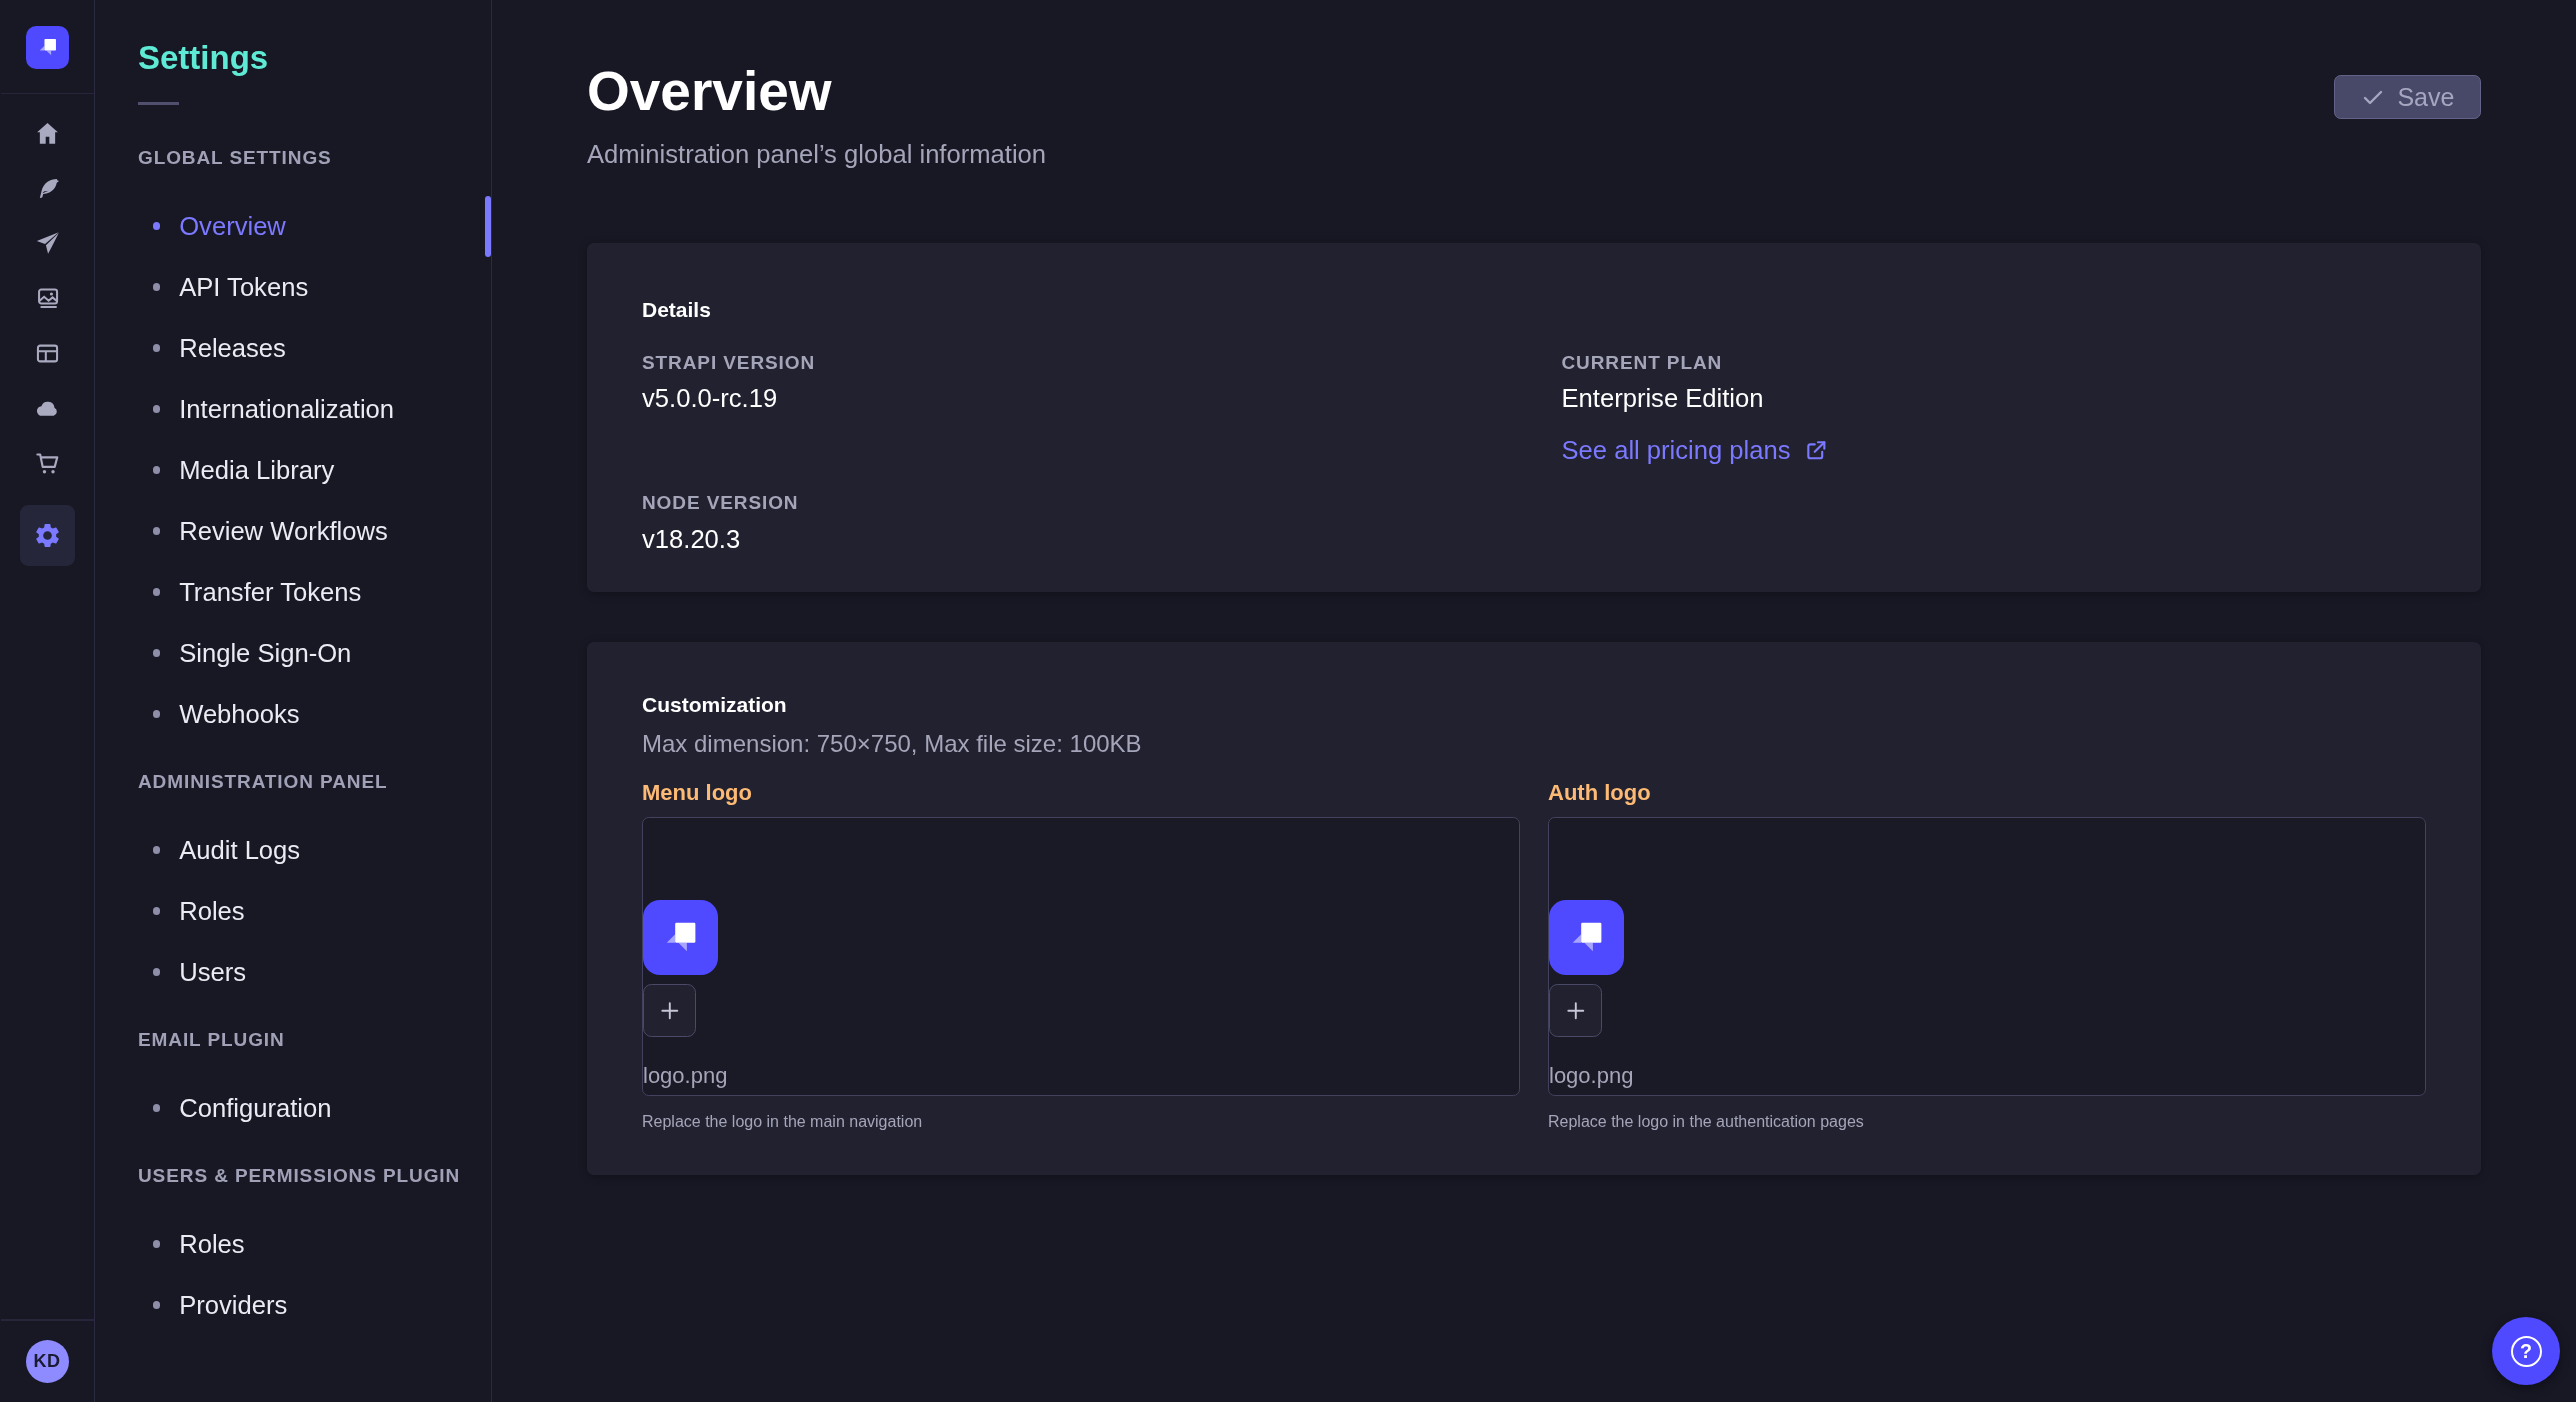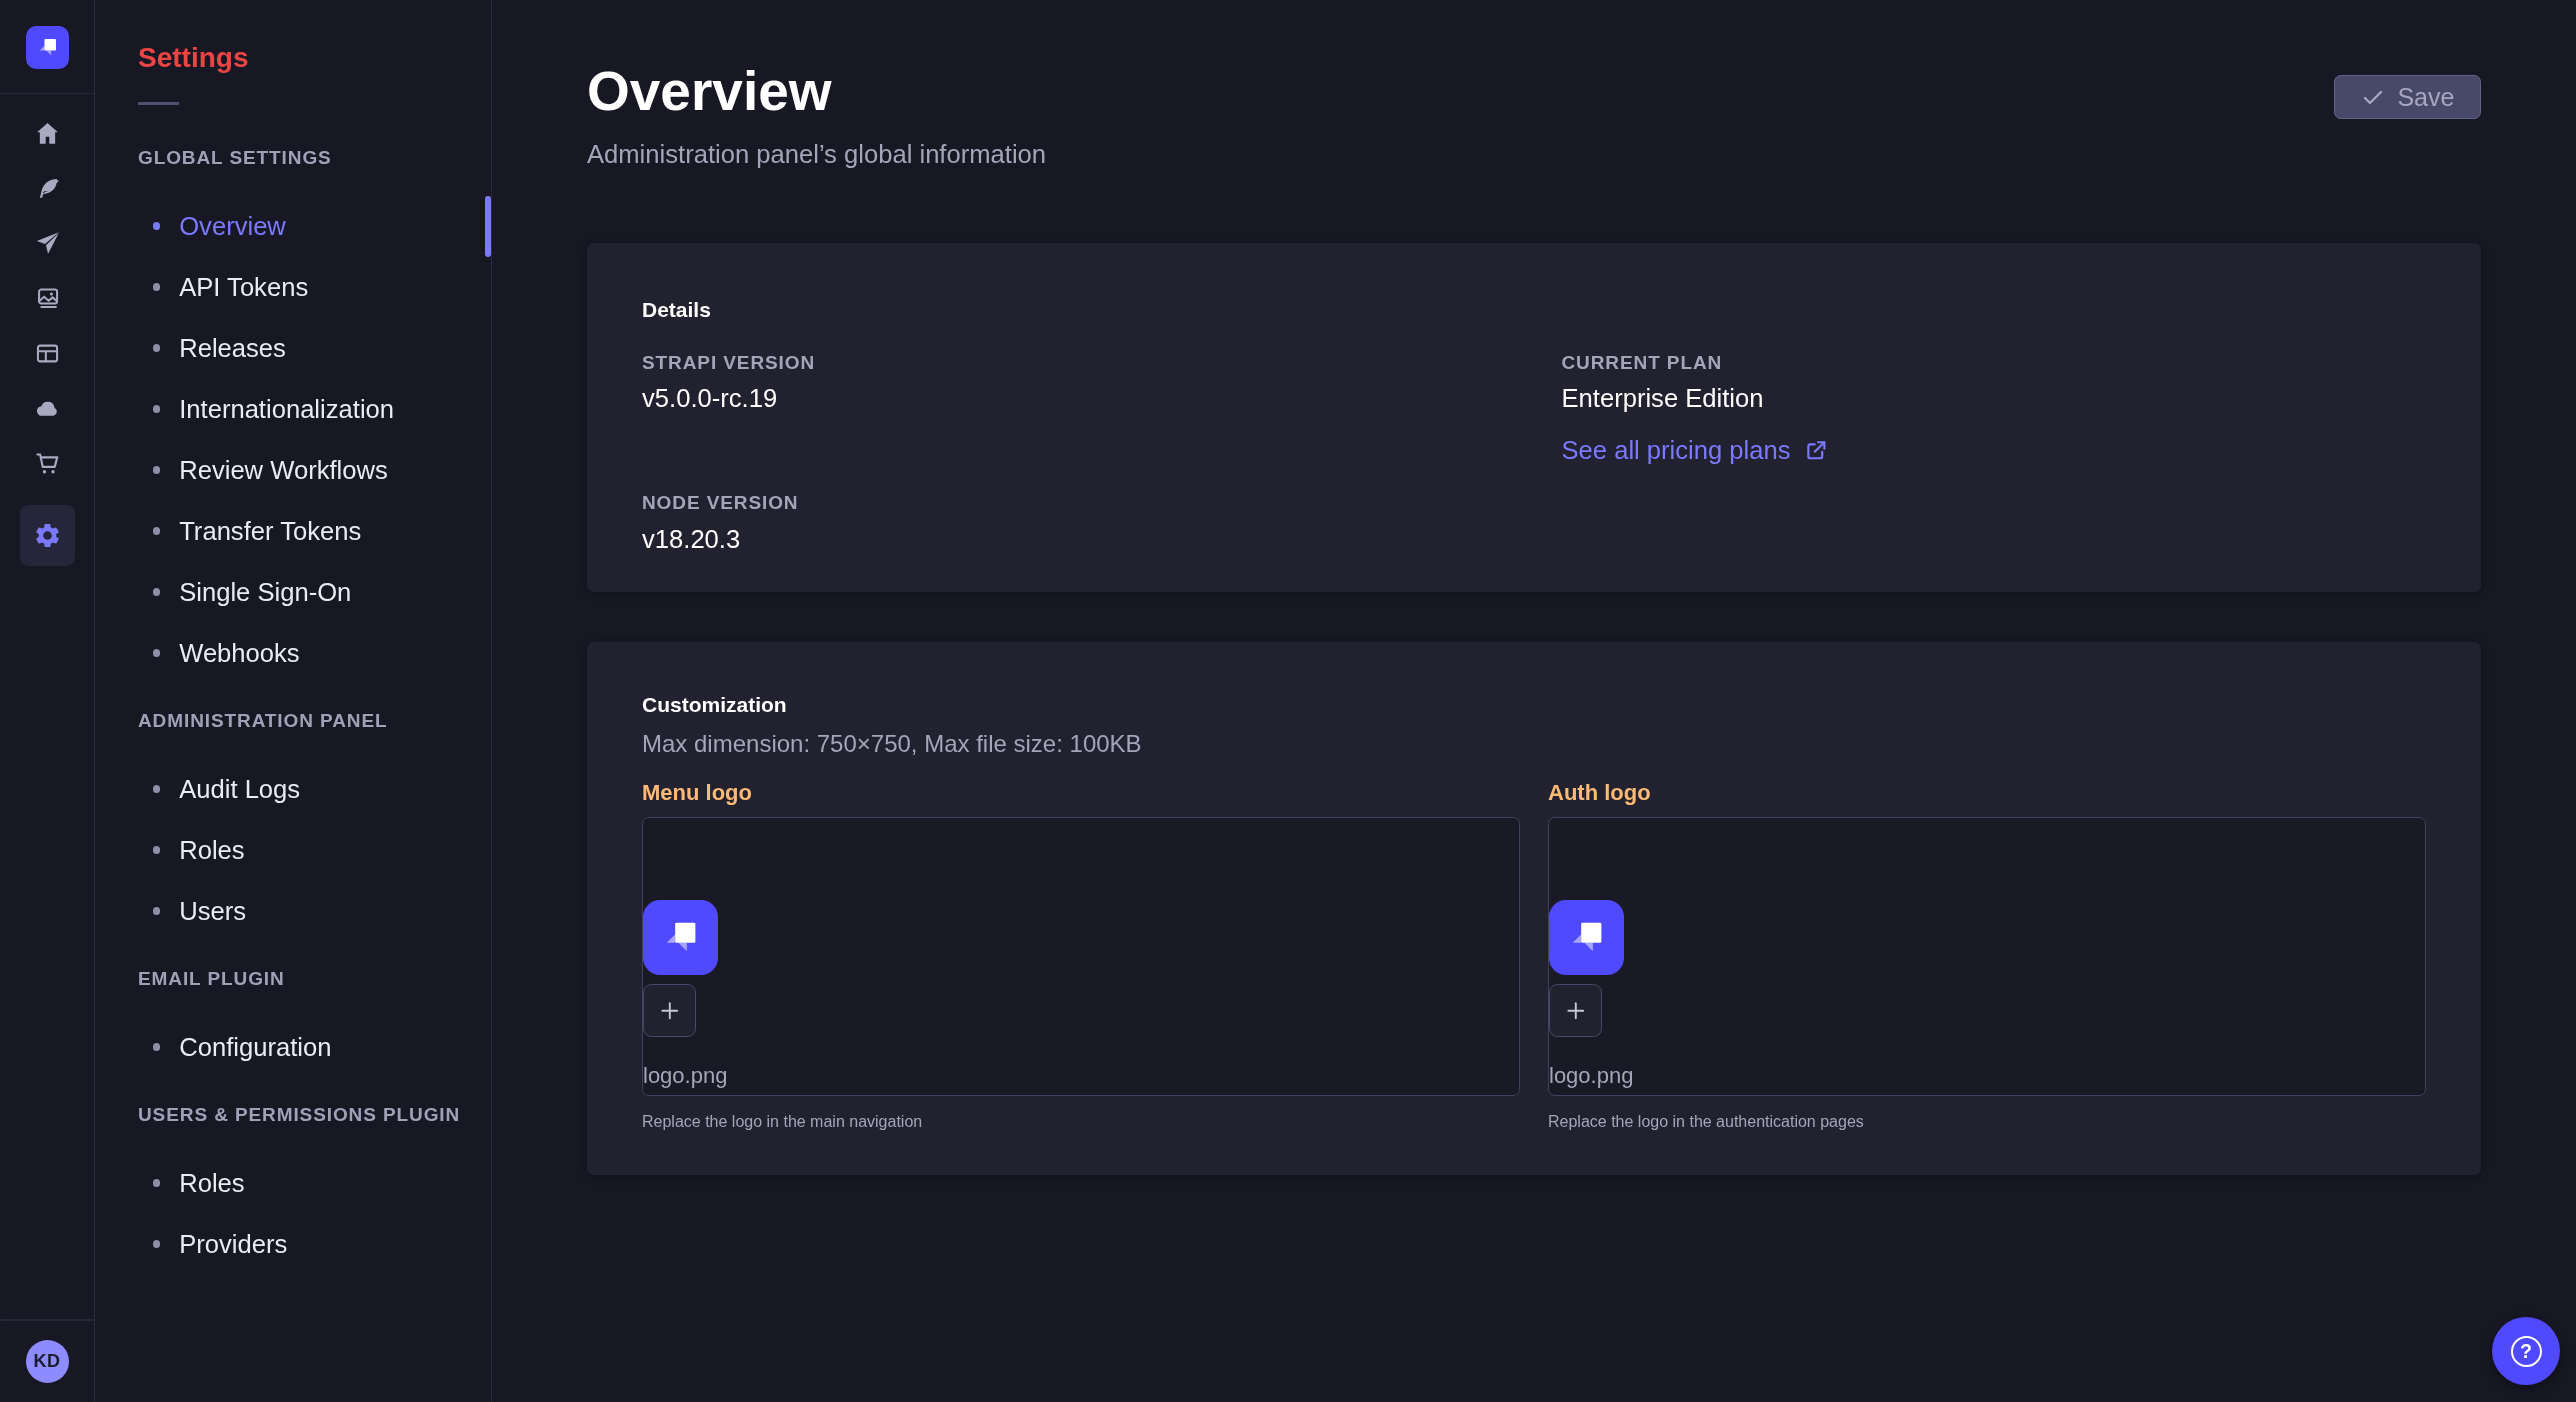--- a/index.html
+++ b/index.html
@@ -38,21 +38,21 @@
     background:#8d8bff; color:#1b1b32; font-size:18px; font-weight:700;
     display:flex; align-items:center; justify-content:center; cursor:pointer; letter-spacing:0.4px;
   }
 
   
   .subnav {
     width:397px; flex:none; position:relative;
     border-right:1.7px solid #2b2b40; background:#181825;
   }
   .subnav-inner { padding:37px 0 0 43px; }
-  .subnav-title { margin:0; font-size:28px; line-height:41px; font-weight:700; color:#ef4444; }
+  .subnav-title { margin:0; font-size:33px; line-height:41px; font-weight:700; color:#5eead4; }
   .subnav-rule { width:41px; height:2.6px; background:#50506e; margin-top:24px; }
   .subnav nav ul { list-style:none; margin:16px 0 0; padding:0; }
   .nav-section-header { height:75px; display:flex; align-items:center; }
   .nav-section-header span {
     font-size:19px; font-weight:700; letter-spacing:0.9px; color:#a0a0b6;
   }
   .nav-item { height:61px; display:flex; align-items:center; cursor:pointer; }
   .bullet {
     width:7.7px; height:7.7px; border-radius:50%; background:#8e8ea9;
     margin:0 19px 0 14.5px; flex:none;
@@ -223,20 +223,24 @@
               <span class="bullet"></span>
               <span class="lbl">API Tokens</span>
             </li>
           <li class="nav-item">
               <span class="bullet"></span>
               <span class="lbl">Releases</span>
             </li>
           <li class="nav-item">
               <span class="bullet"></span>
               <span class="lbl">Internationalization</span>
+            </li>
+          <li class="nav-item">
+              <span class="bullet"></span>
+              <span class="lbl">Media Library</span>
             </li>
           <li class="nav-item">
               <span class="bullet"></span>
               <span class="lbl">Review Workflows</span>
             </li>
           <li class="nav-item">
               <span class="bullet"></span>
               <span class="lbl">Transfer Tokens</span>
             </li>
           <li class="nav-item">

